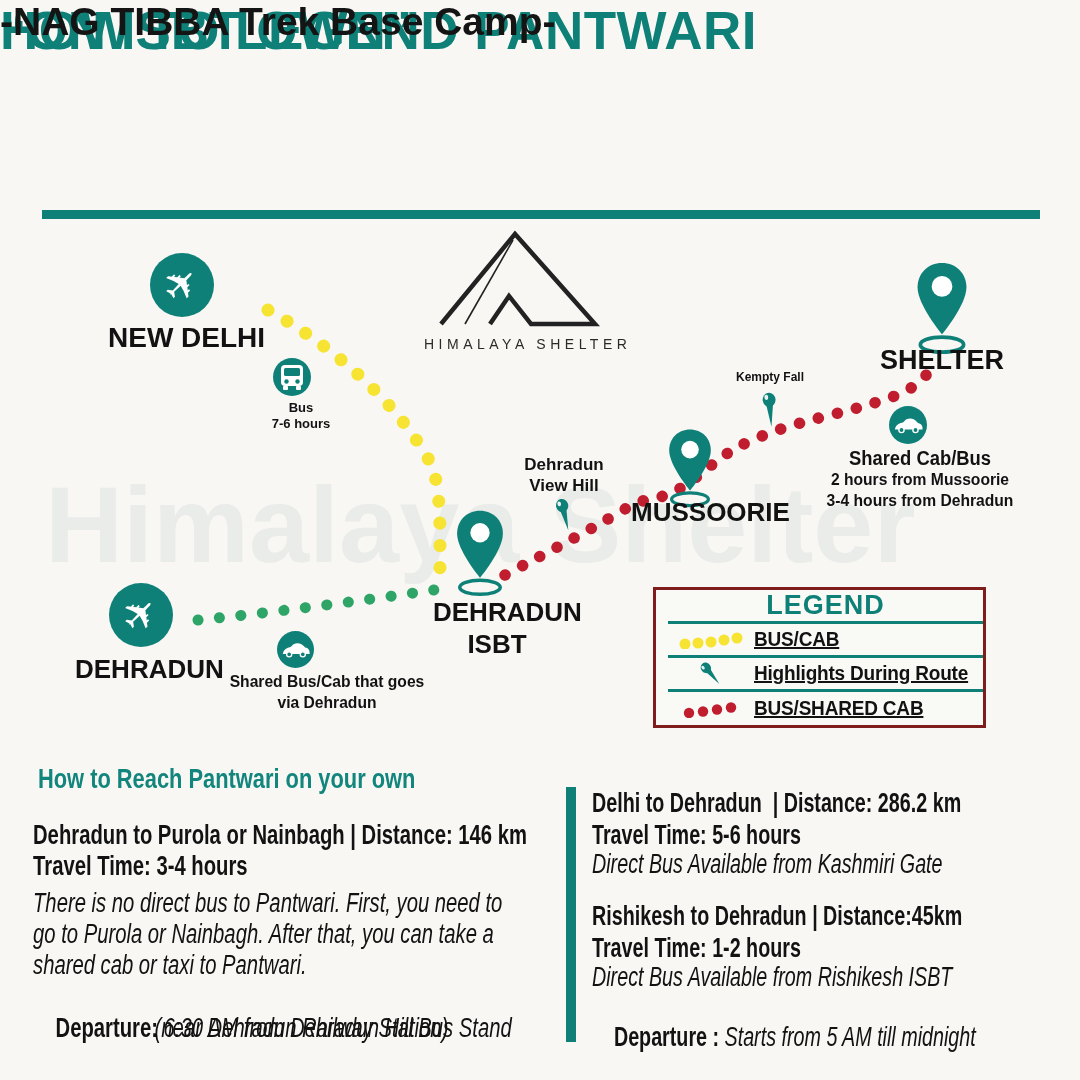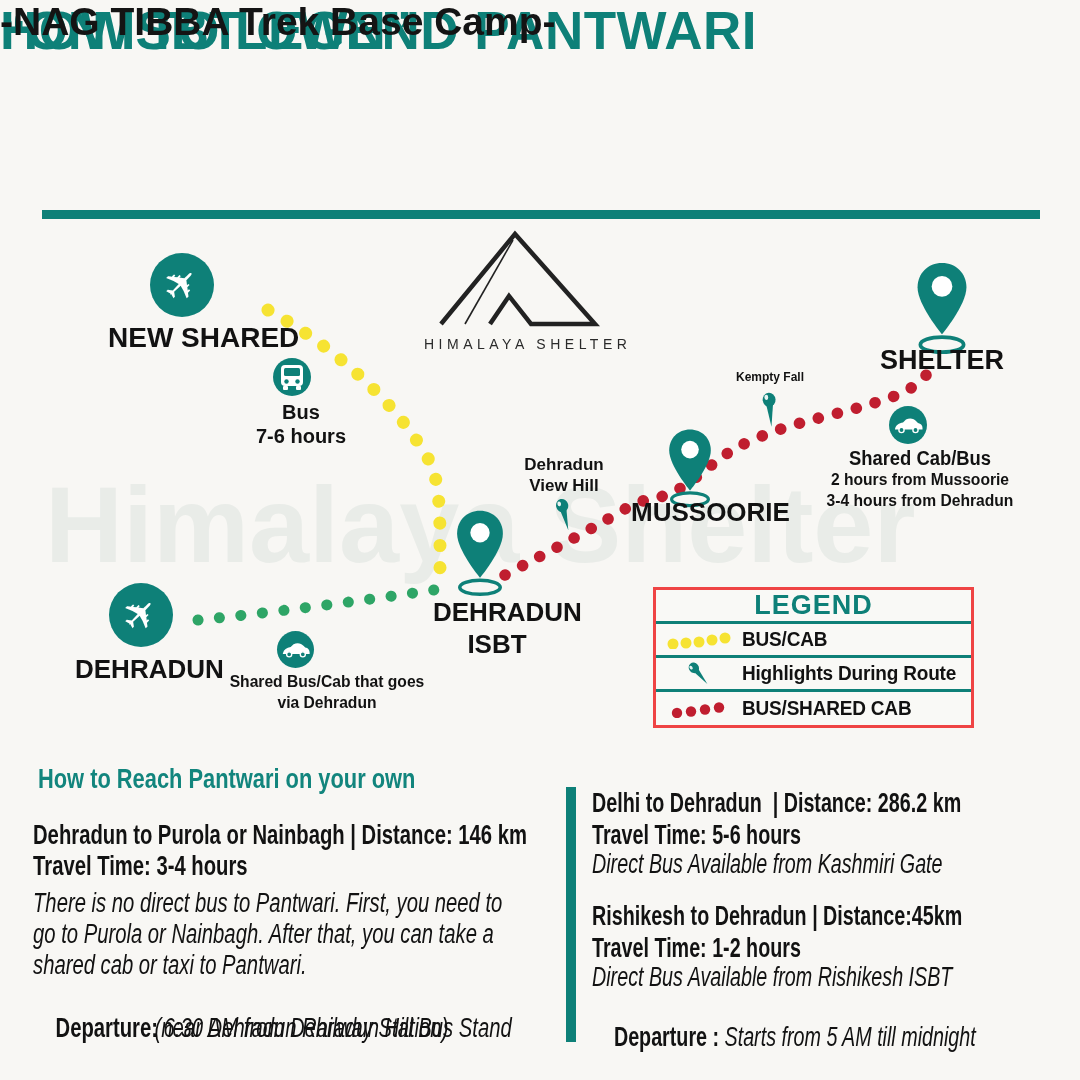--- a/index.html
+++ b/index.html
@@ -31,21 +31,21 @@
   .node{z-index:2;}
   .tcirc{border-radius:50%;background:#0E8078;display:flex;align-items:center;justify-content:center;}
   .plane{color:#fff;transform:rotate(-45deg);line-height:1;}
   .citylabel{font-weight:bold;font-size:26px;color:#121212;white-space:nowrap;}
   .smnote{font-weight:bold;color:#121212;line-height:1.22;}
 
   .nd-circle{left:150px;top:253px;width:64px;height:64px;}
   .nd-plane{font-size:42px;}
   .nd-label{left:108px;top:322px;width:148px;font-size:28px;}
   .bus-circle{left:273px;top:358px;width:38px;height:38px;}
-  .bus-note{left:241px;top:400px;width:120px;font-size:20px;}
+  .bus-note{left:241px;top:400px;width:120px;font-size:13px;}
   .logo{left:424px;top:228px;width:192px;}
   .logo-text{margin-top:4px;font-size:14px;letter-spacing:4.5px;color:#2a2a2a;text-align:center;white-space:nowrap;}
   .pant-pin{left:909px;top:261px;}
   .pant-label{left:868px;top:345px;width:148px;font-size:27px;}
   .kempty-label{left:700px;top:370px;width:140px;font-size:12px;}
   .kempty-pin{left:761px;top:392px;transform:rotate(-5deg);}
   .scab-circle{left:889px;top:406px;width:38px;height:38px;}
   .scab-note{left:818px;top:446px;width:204px;font-size:17px;transform:scaleX(.92);transform-origin:50% 0;}
   .scab-note .l1{font-size:20px;}
   .mus-pin{left:660px;top:428px;}
@@ -55,24 +55,24 @@
   .isbt-pin{left:453px;top:509px;}
   .isbt-label1{left:433px;top:597px;width:140px;}
   .isbt-label2{left:434px;top:629px;width:126px;}
   .dd-circle{left:109px;top:583px;width:64px;height:64px;}
   .dd-plane{font-size:42px;}
   .dd-label{left:75px;top:654px;width:135px;}
   .car-circle{left:277px;top:631px;width:37px;height:37px;}
   .car-note{left:221px;top:672px;width:212px;font-size:17px;transform:scaleX(.92);transform-origin:50% 0;}
 
   
-  .legend{left:653px;top:587px;width:315px;border:3px solid #ef4444;z-index:3;background:rgba(250,250,247,.6);}
+  .legend{left:653px;top:587px;width:315px;border:3px solid #7f1d1d;z-index:3;background:rgba(250,250,247,.6);padding-left:12px;}
   .legend-title{height:31px;line-height:31px;border-bottom:3px solid #0E8078;text-align:center;
     color:#0E8078;font-weight:bold;font-size:27px;letter-spacing:1px;}
-  .legend-row{height:31px;border-bottom:3px solid #0E8078;display:flex;align-items:center;}
+  .legend-row{height:31px;border-bottom:3px solid #0E8078;display:flex;align-items:center;text-decoration:underline;}
   .legend-row:last-child{height:33px;border-bottom:none;}
   .legend-icon{width:86px;display:flex;justify-content:center;align-items:center;}
   .legend-label{font-weight:bold;font-size:20px;letter-spacing:-.2px;transform:scaleX(.95);transform-origin:0 50%;white-space:nowrap;}
 
   
   .f-heading{left:38px;top:763px;font-size:28px;font-weight:bold;color:#12857d;transform:scaleX(.78);transform-origin:0 0;white-space:nowrap;z-index:2;}
   .fcol{z-index:2;font-size:27px;}
   .fcol-left{left:33px;top:820px;width:690px;height:240px;transform:scaleX(.75);transform-origin:0 0;}
   .fcol-right{left:592px;top:788px;width:620px;height:240px;transform:scaleX(.73);transform-origin:0 0;}
   .fline{position:absolute;left:0;white-space:pre;}
@@ -104,21 +104,21 @@
 
 <svg class="abs routes" width="1080" height="1080" viewBox="0 0 1080 1080">
   <path class="r-yellow" d="M268 310 C336 348 398 404 430 462 C438 478 440 505 440 538 L440 576"></path>
   <path class="r-green" d="M198 620 C268 613 360 601 434 590"></path>
   <path class="r-red" d="M505 575 C548 552 583 534 625 509 C652 493 657 505 690 482 C716 463 724 451 762 436 C802 420 840 414 874 403 C900 395 920 388 934 364"></path>
 </svg>
 
 <div class="abs node tcirc nd-circle">
   <span class="plane nd-plane">✈</span>
 </div>
-<div class="abs node citylabel ctr nd-label">NEW SHARED</div>
+<div class="abs node citylabel ctr nd-label">NEW DELHI</div>
 
 <div class="abs node tcirc bus-circle">
   <svg width="38" height="38" viewBox="0 0 38 38">
     <rect x="8" y="7" width="22" height="21" rx="4" fill="#ffffff"></rect>
     <rect x="11" y="10" width="16" height="8" rx="1.5" fill="#0E8078"></rect>
     <circle cx="13.5" cy="23.5" r="2.2" fill="#0E8078"></circle>
     <circle cx="24.5" cy="23.5" r="2.2" fill="#0E8078"></circle>
     <rect x="10" y="28" width="5" height="4" rx="1" fill="#ffffff"></rect>
     <rect x="23" y="28" width="5" height="4" rx="1" fill="#ffffff"></rect>
   </svg>

